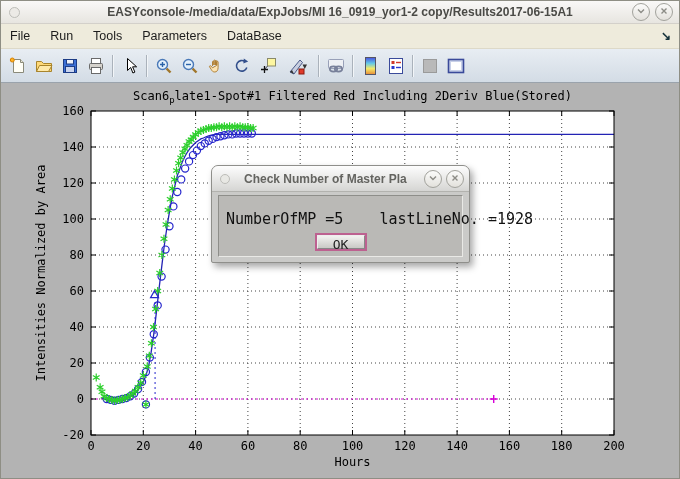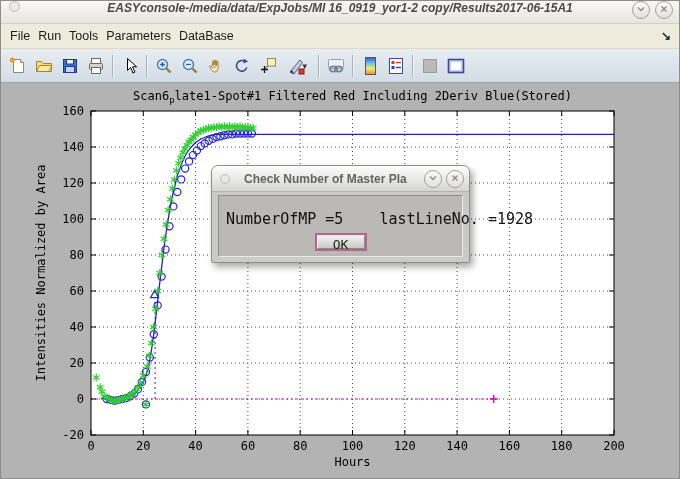--- a/index.html
+++ b/index.html
@@ -1,34 +1,34 @@
 <!DOCTYPE html>
 <html><head>
 <meta charset="utf-8">
 <style>
   html,body{margin:0;padding:0;width:680px;height:479px;overflow:hidden;
     font-family:"Liberation Sans",sans-serif;background:#9a9a92;}
   .window{position:relative;width:678px;height:477px;border:1px solid #8e8e84;
     background:#b3b3b3;display:flex;flex-direction:column;}
   
   .titlebar{height:22px;flex:0 0 22px;background:linear-gradient(#f9f8f7,#e7e5e0);
-    border-bottom:1px solid #d3d0ca;display:flex;align-items:flex-start;position:relative;font-style:italic;}
+    border-bottom:1px solid #d3d0ca;display:flex;align-items:center;position:relative;}
   .tb-circle{width:9px;height:9px;border-radius:50%;border:1px solid #bdbdb8;
     background:#eceae6;margin-left:8px;}
   .tb-title{position:absolute;left:0;right:0;text-align:center;font-size:12px;
     font-weight:bold;color:#4a4a46;}
   .tb-btns{margin-left:auto;display:flex;gap:5px;margin-right:6px;z-index:2;}
   .round-btn{width:16px;height:16px;border-radius:50%;border:1px solid #a2a29c;
     background:linear-gradient(#fbfbfa,#e3e1dc);color:#8c8c86;font-size:10px;
     line-height:14px;text-align:center;cursor:default;}
   
   .menubar{height:24px;flex:0 0 24px;background:#eeebdc;display:flex;
     align-items:center;font-size:12.5px;color:#1c1c1c;position:relative;
     border-bottom:1px solid #ddd9c8;}
-  .menu-item{padding:0 4px;line-height:23px;}
+  .menu-item{padding:0 10px;line-height:23px;}
   .menu-item:first-child{padding-left:9px;}
   .menu-dock{position:absolute;right:8px;font-size:12px;color:#15323a;font-weight:bold;}
   
   .toolbar{height:33px;flex:0 0 33px;background:linear-gradient(#e8edf3,#d3dce5);
     border-bottom:1px solid #9aa3ac;display:flex;align-items:center;padding-left:4px;}
   .tbtn{width:26px;height:26px;display:flex;align-items:center;justify-content:center;}
   .tsep{width:1px;height:22px;background:#aab2bb;border-right:1px solid #f2f5f8;
     margin:0 3px;}
   .caret{font-size:9px;color:#333;margin-left:-3px;width:8px;}
   .colorbar-glyph{width:9px;height:16px;border:1px solid #556;

